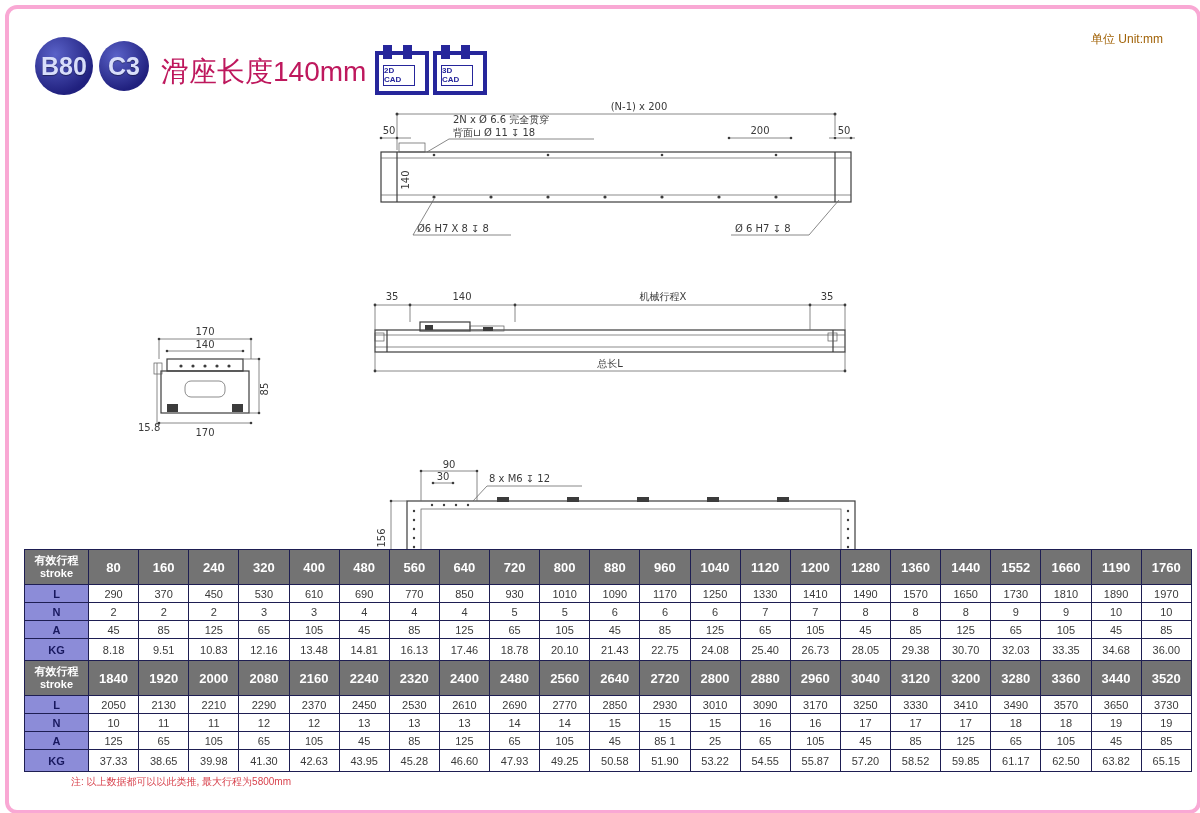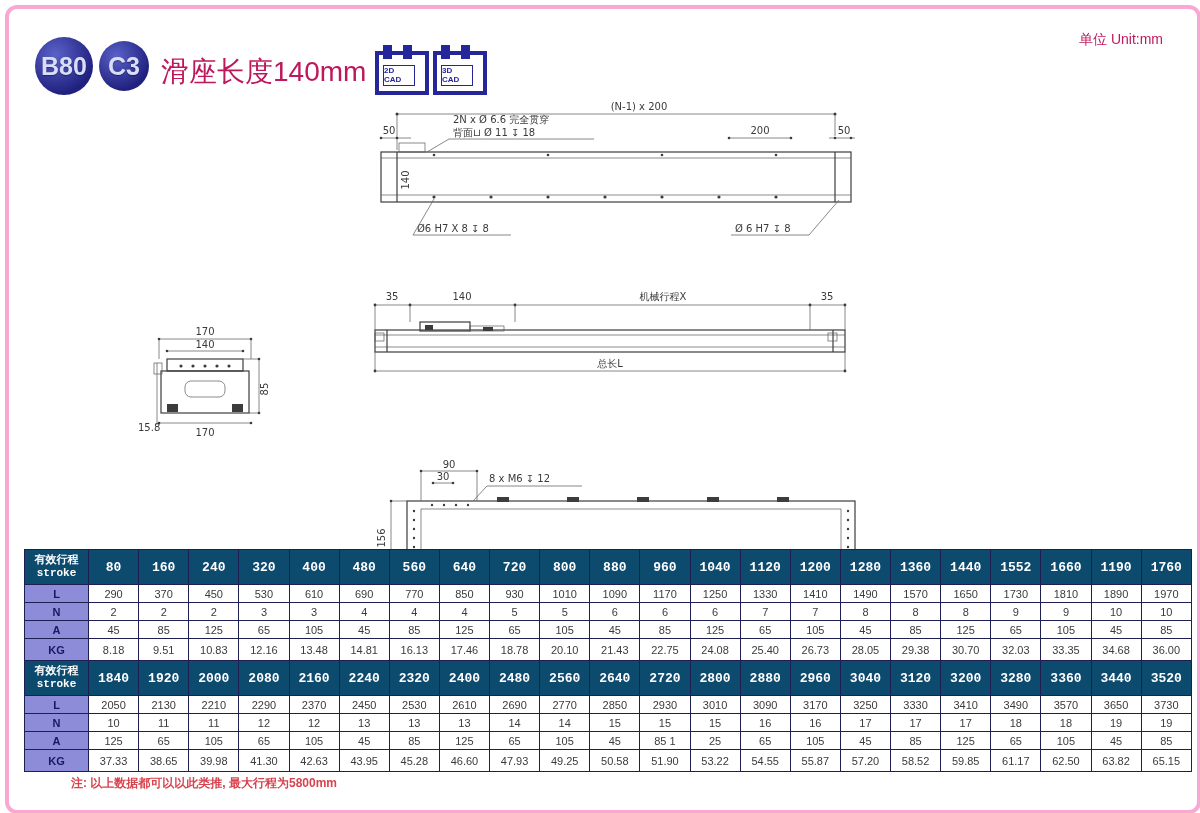--- a/index.html
+++ b/index.html
@@ -8,21 +8,21 @@
           border:4px solid #f9a8d4; border-radius:12px; background:#fff; overflow:hidden; }
 
   
   .badge { position:absolute; border-radius:50%;
            background:radial-gradient(circle at 35% 30%, #5a62c8, #20207e 72%);
            color:#d8defa; font-weight:bold; display:flex; align-items:center; justify-content:center;
            text-shadow:0 1px 1px rgba(0,0,0,.4); }
   .badge-b80 { left:26px; top:28px; width:58px; height:58px; font-size:25px; }
   .badge-c3  { left:90px; top:32px; width:50px; height:50px; font-size:25px; }
   .subtitle  { position:absolute; left:152px; top:44px; font-size:28px; color:#be185d; }
-  .unit      { position:absolute; right:34px; top:22px; font-size:14px; color:#be185d; }
+  .unit      { position:absolute; right:34px; top:22px; font-size:12px; color:#a16207; }
 
   .cad-icon { position:absolute; top:36px; width:48px; height:44px; cursor:pointer; }
   .cad-2d { left:366px; } .cad-3d { left:424px; }
   .cad-icon .frame { position:absolute; left:0; top:6px; width:46px; height:36px;
                      border:4px solid #26269B; background:#fff; }
   .cad-icon .tab { position:absolute; top:0; width:9px; height:14px; background:#26269B; }
   .cad-icon .tab1 { left:8px; } .cad-icon .tab2 { left:28px; }
   .cad-icon .lbl { position:absolute; left:8px; top:20px; width:30px; height:18px;
                    border:1px solid #26269B; color:#26269B; font-size:8px; font-weight:bold;
                    text-align:left; line-height:1.1; padding-top:1px; background:#fff; }
@@ -33,29 +33,29 @@
   .drw svg .dim  { stroke:#6a6a6a; stroke-width:0.8; fill:none; }
   .drw svg .body { stroke:#3c3c3c; stroke-width:1.2; fill:none; }
   .drw svg .thin { stroke:#5a5a5a; stroke-width:0.7; fill:none; }
   .drw svg .solid{ fill:#3c3c3c; stroke:none; }
 
   
   .spec-wrap { position:absolute; left:15px; top:540px; width:1168px; }
   table.spec { border-collapse:collapse; width:100%; table-layout:fixed; }
   table.spec th, table.spec td { border:1px solid #1e1e52; text-align:center;
       overflow:hidden; white-space:nowrap; padding:0; }
-  tr.stroke-row th, tr.stroke-row td { background:#0c4a6e; color:#fff;font-family:Liberation Mono, monospace; }
+  tr.stroke-row th, tr.stroke-row td { background:#737373; color:#fff; }
   tr.stroke-row td { font-size:13px; font-weight:bold; height:34px; }
   tr.stroke-row th { font-size:11px; font-weight:bold; line-height:1.15; }
   tr.stroke-row th .en { font-weight:bold; }
   tr.data-row th { background:#8C8CD8; color:#18185e; font-size:11px; font-weight:bold; height:17px; }
   tr.data-row td { background:#fff; color:#3a3a3a; font-size:11px; }
   tr.row-KG th, tr.row-KG td { height:21px; }
 
-  .note { position:absolute; left:62px; top:766px; color:#d8434e; font-size:12px; font-weight:bold; }
+  .note { position:absolute; left:62px; top:766px; color:#d8434e; font-size:10px; font-weight:normal; }
 </style>
 </head>
 <body>
 
 <div class="page">
 
   <div class="badge badge-b80">B80</div>
   <div class="badge badge-c3">C3</div>
   <div class="subtitle">滑座长度140mm</div>
   <div class="unit">单位 Unit:mm</div>

